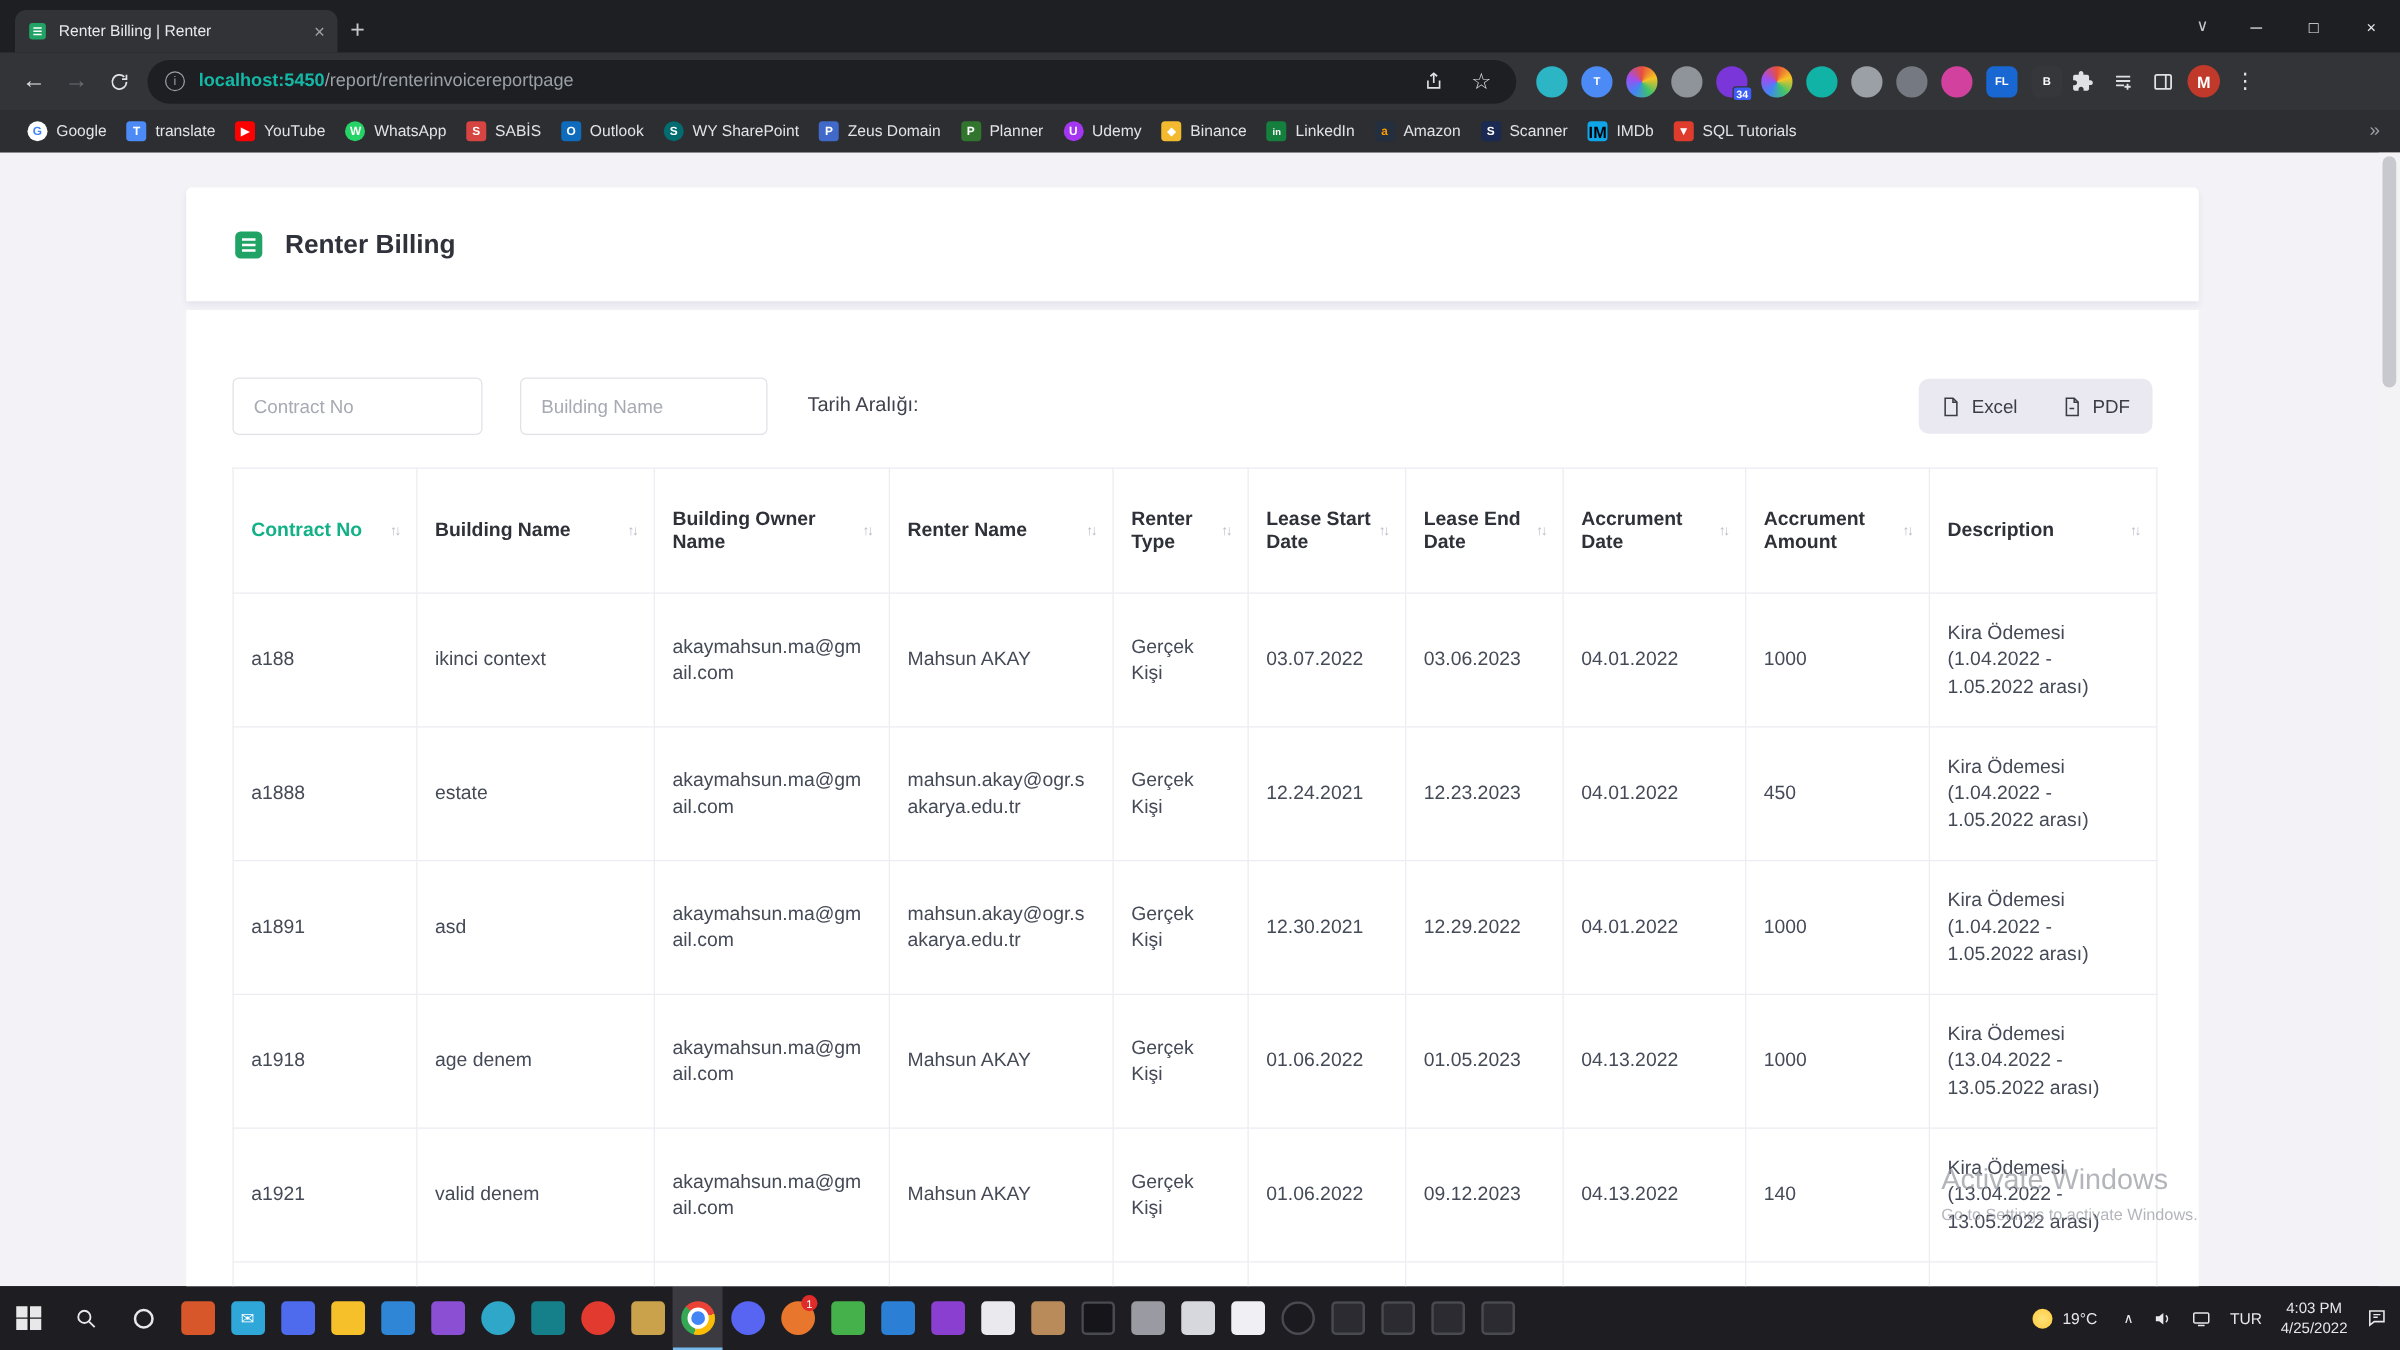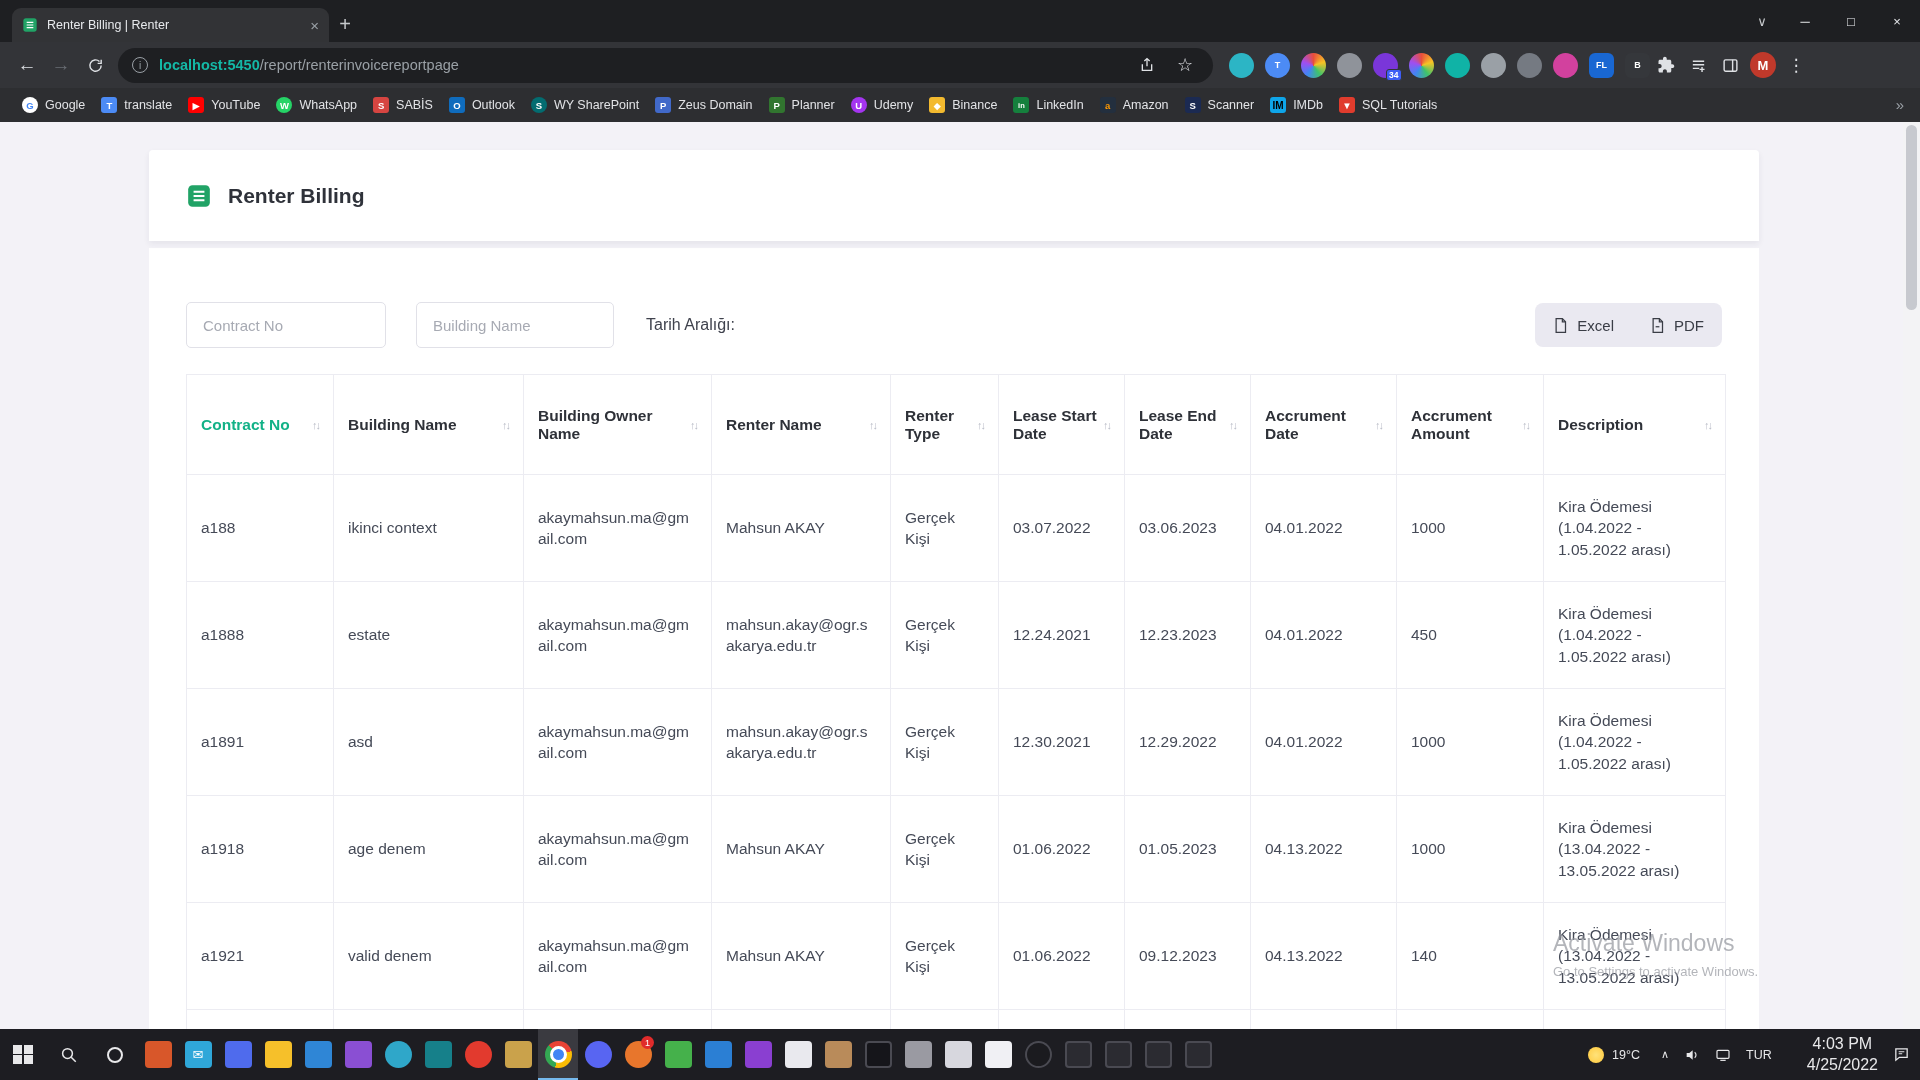--- a/index.html
+++ b/index.html
@@ -1,21 +1,21 @@
 <!DOCTYPE html>
 <html><head>
 <meta charset="utf-8">
 <style>
   * { margin:0; padding:0; box-sizing:border-box; }
   body { font-family:"Liberation Sans","DejaVu Sans",sans-serif; }
   .screen { position:relative; width:1920px; height:1080px; overflow:hidden; background:#1e1f22; }
 
   
   .tabstrip { position:absolute; top:0; left:0; right:0; height:42px; background:#1e1f22; display:flex; }
-  .tab { margin:8px 0 0 12px; width:317px; height:34px; background:#323336; border-radius:9px 9px 0 0; display:flex; align-items:center; padding:0 10px; gap:9px; }
+  .tab { margin:8px 0 0 12px; width:258px; height:34px; background:#323336; border-radius:9px 9px 0 0; display:flex; align-items:center; padding:0 10px; gap:9px; }
   .tab-title { flex:1; color:#e8eaed; font-size:12.5px; white-space:nowrap; overflow:hidden; text-overflow:ellipsis; }
   .tab-close { color:#9aa0a6; font-size:15px; cursor:pointer; }
   .newtab { margin-top:8px; width:32px; height:32px; display:flex; align-items:center; justify-content:center; color:#c6c9cc; font-size:20px; cursor:pointer; }
   .tabstrip-right { margin-left:auto; display:flex; align-items:center; }
   .ts-chev { width:40px; text-align:center; color:#c6c9cc; font-size:13px; }
   .winbtn { width:46px; height:42px; display:flex; align-items:center; justify-content:center; color:#e8eaed; font-size:13px; cursor:pointer; }
 
   
   .navbar { position:absolute; top:42px; left:0; right:0; height:46px; background:#333438; display:flex; align-items:center; padding:0 10px; }
   .nav-ic { width:34px; height:34px; display:flex; align-items:center; justify-content:center; color:#dfe1e5; font-size:19px; cursor:pointer; }
@@ -84,21 +84,21 @@
   .tb-slot { position:relative; width:40px; height:51px; display:flex; align-items:center; justify-content:center; cursor:pointer; }
   .tb-slot.active { background:#3a3a40; box-shadow:inset 0 -2px 0 #76b9ed; }
   .tb-ic { width:27px; height:27px; border-radius:4px; display:flex; align-items:center; justify-content:center; font-size:13px; color:#fff; }
   .chrome-ball { background:conic-gradient(from -45deg,#ea4335 0 120deg,#fbbc05 0 240deg,#34a853 0 360deg); border-radius:50%; }
   .chrome-ball::after { content:""; width:11px; height:11px; border-radius:50%; background:#4285f4; border:3px solid #fff; }
   .tb-badge { position:absolute; top:7px; right:4px; background:#e02b2b; color:#fff; font-size:9px; width:13px; height:13px; border-radius:50%; display:flex; align-items:center; justify-content:center; }
   .tray { margin-left:auto; display:flex; align-items:center; gap:15px; padding-right:10px; font-size:12.5px; }
   .weather { display:flex; align-items:center; gap:8px; padding:0 6px; }
   .sun { width:16px; height:16px; border-radius:50%; background:radial-gradient(#ffe27a,#ffc93c); }
   .tray-chev { font-size:11px; }
-  .clock { text-align:center; font-size:16px; line-height:1.3;margin-left:20px; }
+  .clock { text-align:center; font-size:12px; line-height:1.3; }
 </style>
 </head>
 <body>
 
 <div class="screen">
 
   <div class="tabstrip">
     <div class="tab">
       <span style="display:flex;">
         <svg width="16" height="16" viewBox="0 0 24 24">
@@ -229,21 +229,21 @@
       </div>
       <div class="bm">
         <span class="bm-ic" style="background: rgb(35, 47, 62); color: rgb(255, 153, 0);">a</span>
         <span class="bm-tx">Amazon</span>
       </div>
       <div class="bm">
         <span class="bm-ic" style="background: rgb(27, 42, 82); color: rgb(255, 255, 255);">S</span>
         <span class="bm-tx">Scanner</span>
       </div>
       <div class="bm">
-        <span class="bm-ic" style="background: #0ea5e9; color: rgb(0, 0, 0); font-size: 10px;">IM</span>
+        <span class="bm-ic" style="background: #0ea5e9; color: rgb(0, 0, 0); font-size: 13px;">IM</span>
         <span class="bm-tx">IMDb</span>
       </div>
       <div class="bm">
         <span class="bm-ic" style="background: rgb(224, 60, 45); color: rgb(255, 255, 255);">▼</span>
         <span class="bm-tx">SQL Tutorials</span>
       </div>
     </div>
   <span class="bm-chev" style="position:absolute; top:96px; right:16px; color:#9aa0a6; font-size:15px;">»</span>
 
   <div class="viewport">

